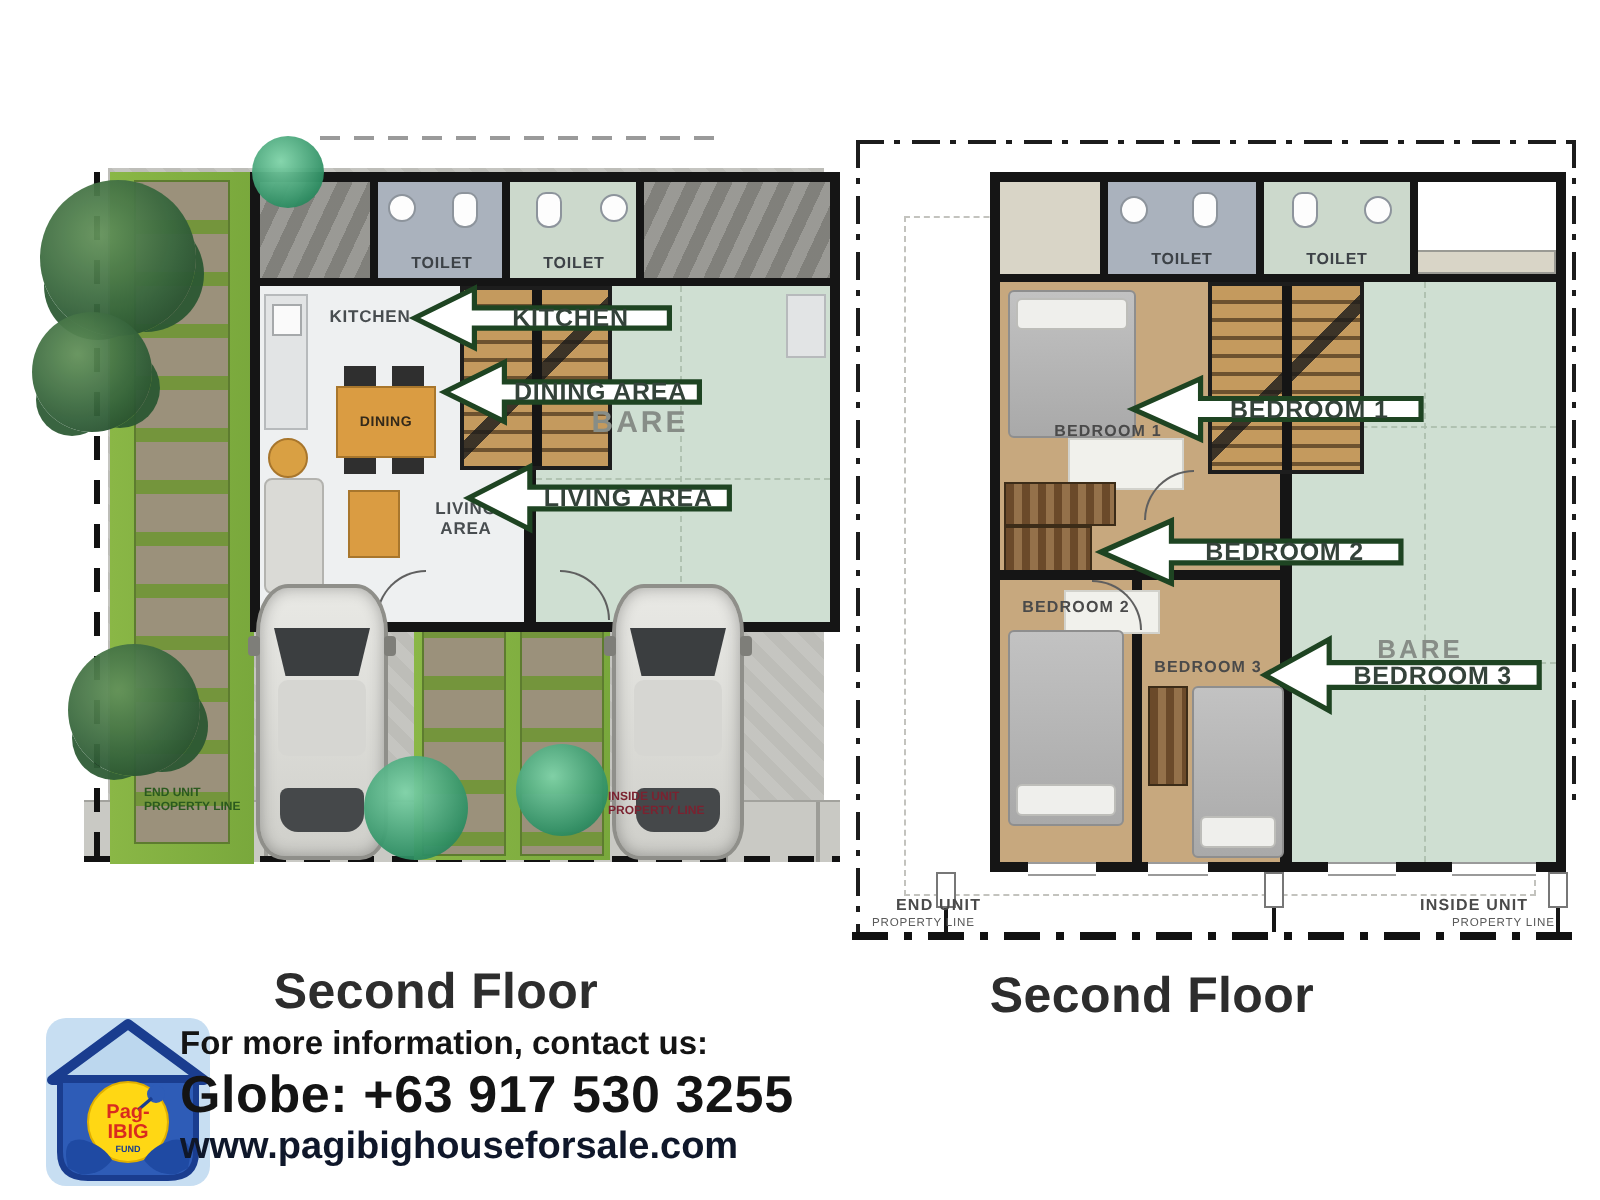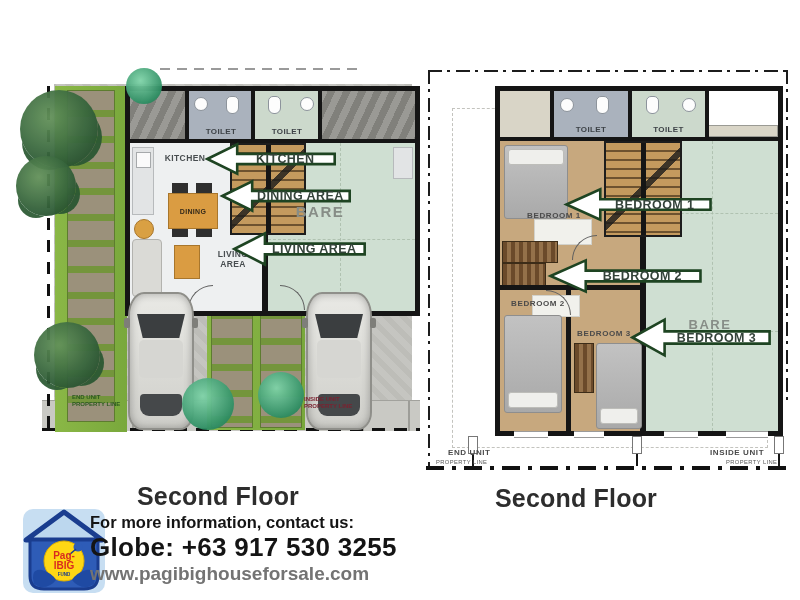--- a/index.html
+++ b/index.html
@@ -55,21 +55,21 @@
   .car .mirror-r{position:absolute;right:-4px;top:26px;width:6px;height:10px;background:#7e7e79;border-radius:2px;}
   
   .tiny-green{color:#2a5a1e;font-size:6px;font-weight:bold;line-height:7px;z-index:9;}
   .tiny-maroon{color:#7b2230;font-size:6px;font-weight:bold;line-height:7px;z-index:9;}
   .sf-small{color:#4a4a4a;font-weight:bold;font-size:8px;letter-spacing:.6px;}
   .sf-smaller{color:#5a5a5a;font-size:5.8px;letter-spacing:.4px;}
   
   .caption{font-size:25px;font-weight:600;color:#2d2d2d;text-align:center;letter-spacing:.2px;}
   .contact-intro{font-size:16.5px;font-weight:bold;color:#141414;}
   .contact-phone{font-size:26px;font-weight:bold;color:#141414;letter-spacing:.3px;}
-  .contact-web{font-size:19px;font-weight:bold;color:#737373;}
+  .contact-web{font-size:19px;font-weight:bold;color:#0f172a;}
   .pre{white-space:pre-line;}
 </style>
 </head>
 <body>
 
 <div class="canvas">
 
   <div class="abs" style="left:42px;top:60px;width:380px;height:382px;">
     <div class="abs dash-h-grey" style="left:118px;top:8px;width:200px;height:2px;"></div>
     <div class="abs pave" style="left:12px;top:24px;width:358px;height:346px;"></div>

